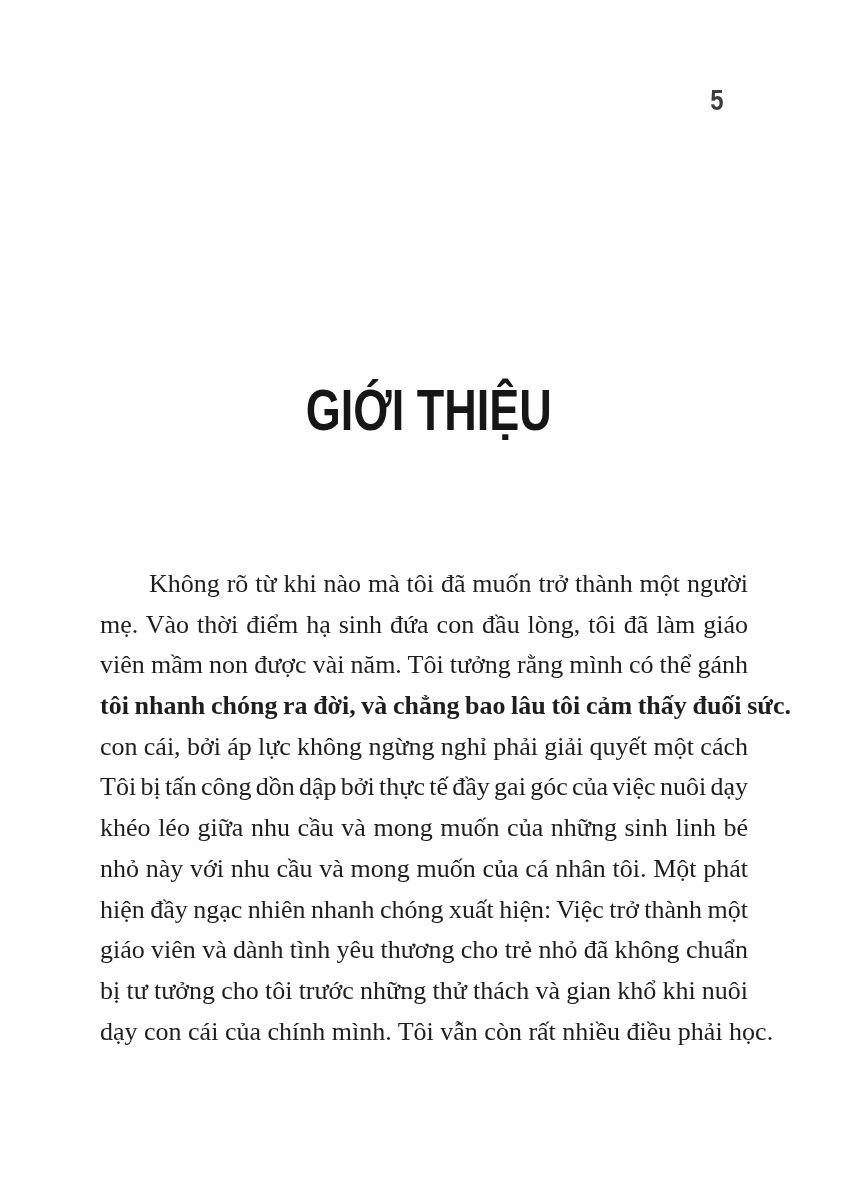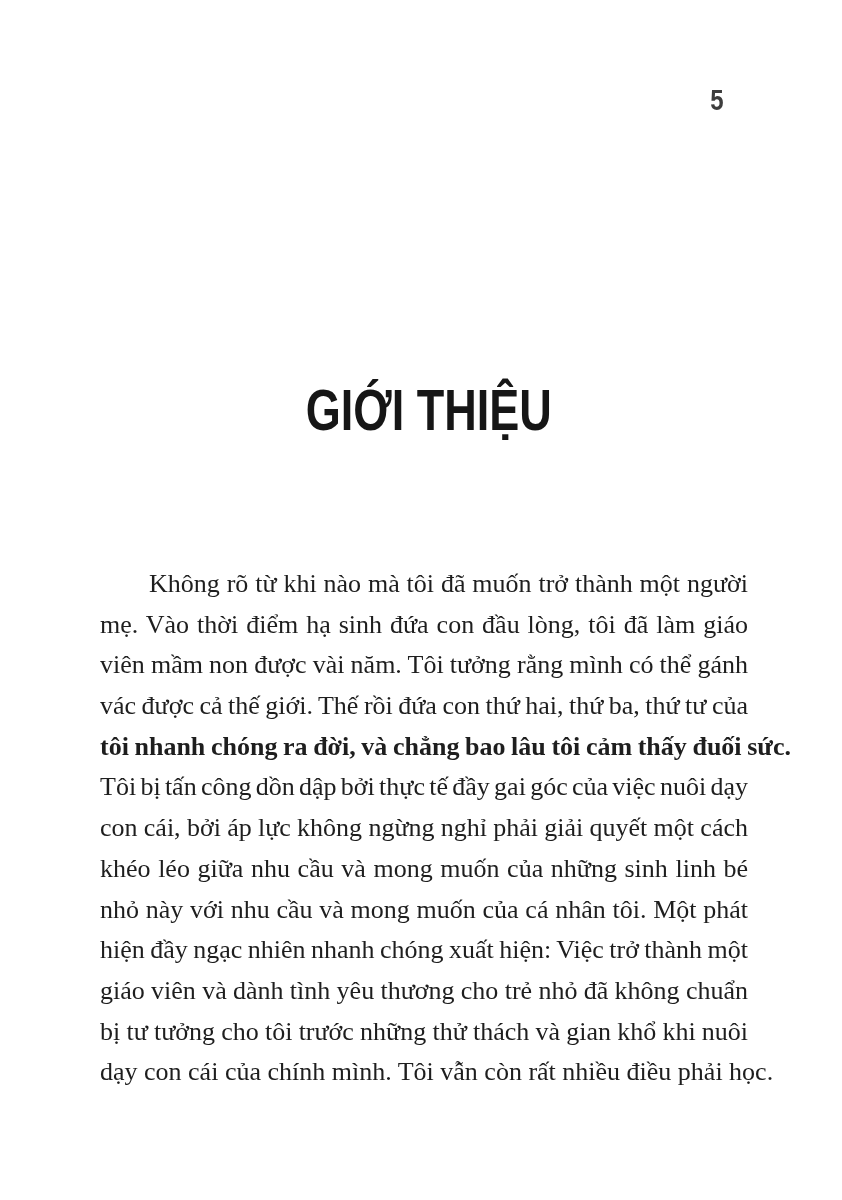--- a/index.html
+++ b/index.html
@@ -73,24 +73,23 @@
   <div class="page-number">5</div>
 
   <h1 class="chapter-title">
     <span class="title-inner">GIỚI THIỆU</span>
   </h1>
 
   <div class="body-text">
     <div class="bline indent" style="word-spacing: 0.38px;"><span>Không rõ từ khi nào mà tôi đã muốn trở thành một người</span></div>
     <div class="bline" style="word-spacing: 1.47px;"><span>mẹ. Vào thời điểm hạ sinh đứa con đầu lòng, tôi đã làm giáo</span></div>
     <div class="bline" style="word-spacing: -0.36px;"><span>viên mầm non được vài năm. Tôi tưởng rằng mình có thể gánh</span></div>
-    <div class="bline" style="word-spacing: -1.01px;"><span>vác được cả thế giới. Thế rồi đứa con thứ hai, thứ ba, thứ tư của</span></div>
     <div class="bline" style="word-spacing: -0.89px; font-weight: bold;"><span>tôi nhanh chóng ra đời, và chẳng bao lâu tôi cảm thấy đuối sức.</span></div>
+    <div class="bline" style="word-spacing: -0.22px;"><span>con cái, bởi áp lực không ngừng nghỉ phải giải quyết một cách</span></div>
     <div class="bline" style="word-spacing: -2.22px;"><span>Tôi bị tấn công dồn dập bởi thực tế đầy gai góc của việc nuôi dạy</span></div>
-    <div class="bline" style="word-spacing: -0.22px;"><span>con cái, bởi áp lực không ngừng nghỉ phải giải quyết một cách</span></div>
     <div class="bline" style="word-spacing: 1.11px; text-align: center;"><span>khéo léo giữa nhu cầu và mong muốn của những sinh linh bé</span></div>
     <div class="bline" style="word-spacing: 0.24px; text-align: right;"><span>nhỏ này với nhu cầu và mong muốn của cá nhân tôi. Một phát</span></div>
     <div class="bline" style="word-spacing: -1.03px;"><span>hiện đầy ngạc nhiên nhanh chóng xuất hiện: Việc trở thành một</span></div>
     <div class="bline" style="word-spacing: -0.19px;"><span>giáo viên và dành tình yêu thương cho trẻ nhỏ đã không chuẩn</span></div>
     <div class="bline" style="word-spacing: -0.29px; text-align: right;"><span>bị tư tưởng cho tôi trước những thử thách và gian khổ khi nuôi</span></div>
     <div class="bline"><span>dạy con cái của chính mình. Tôi vẫn còn rất nhiều điều phải học.</span></div>
   </div>
 
 </div>
 

